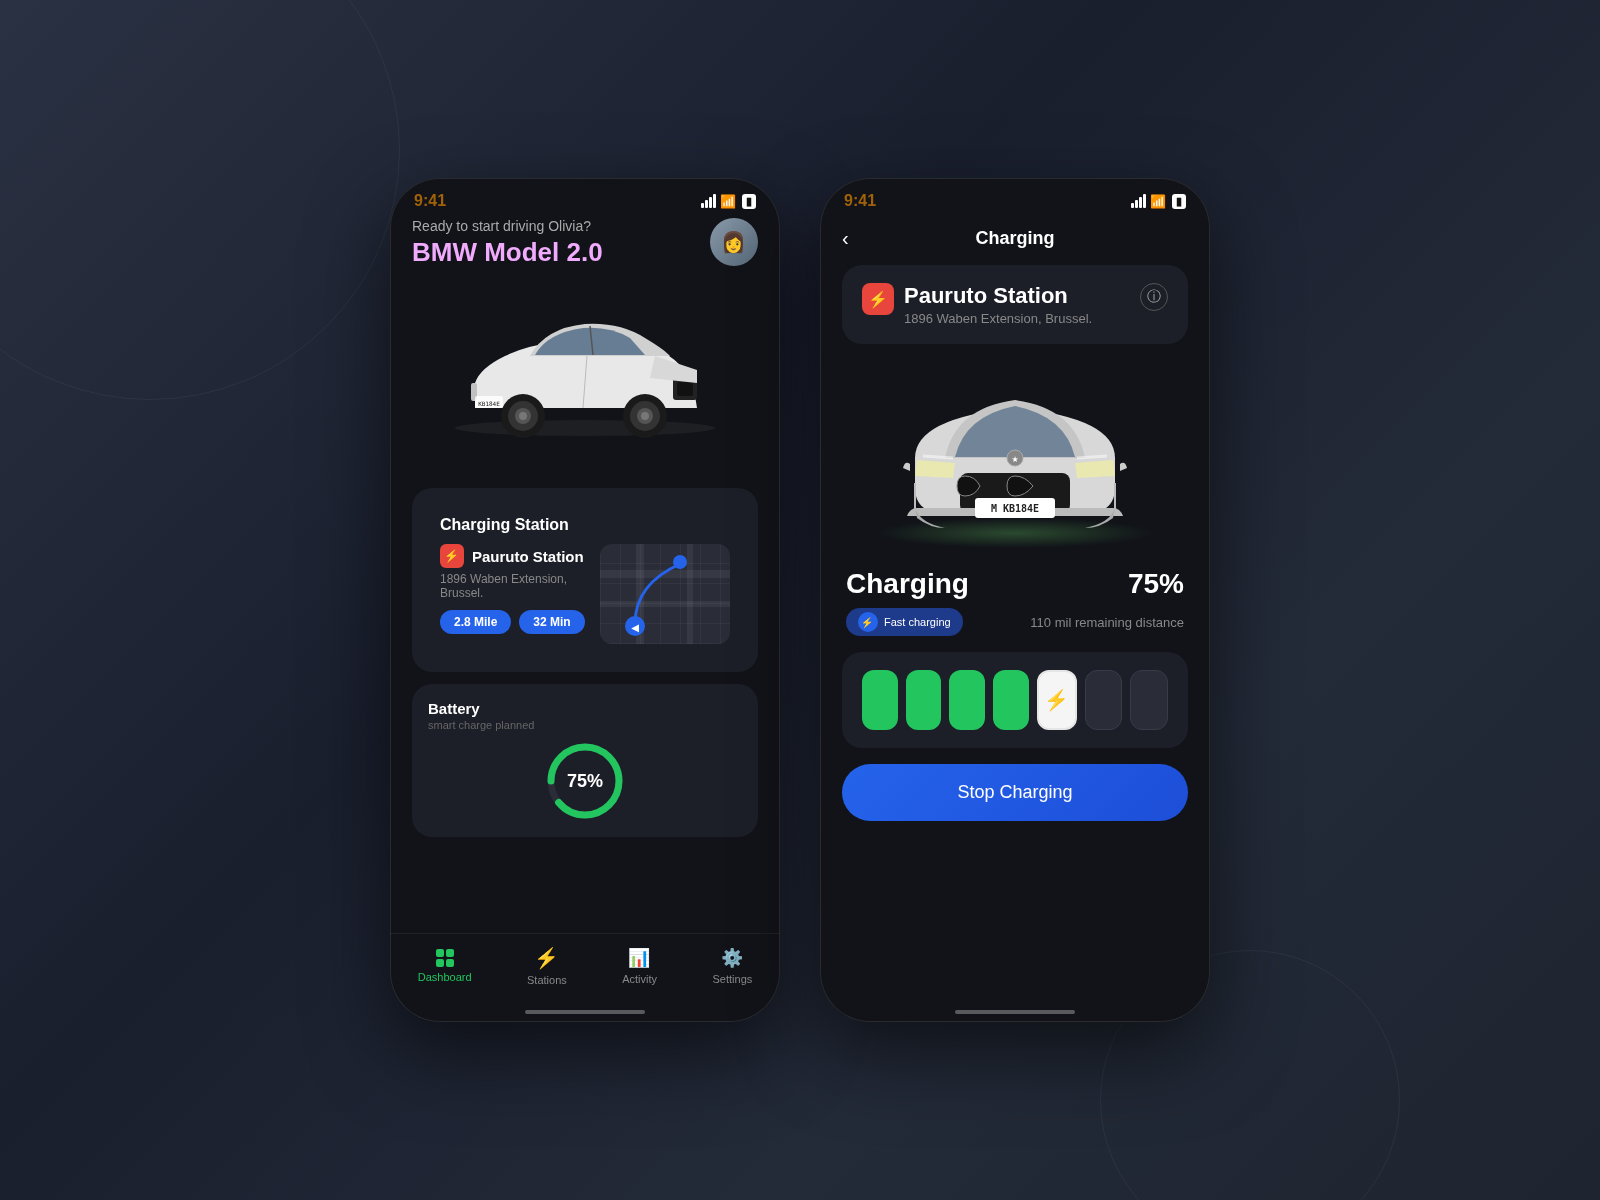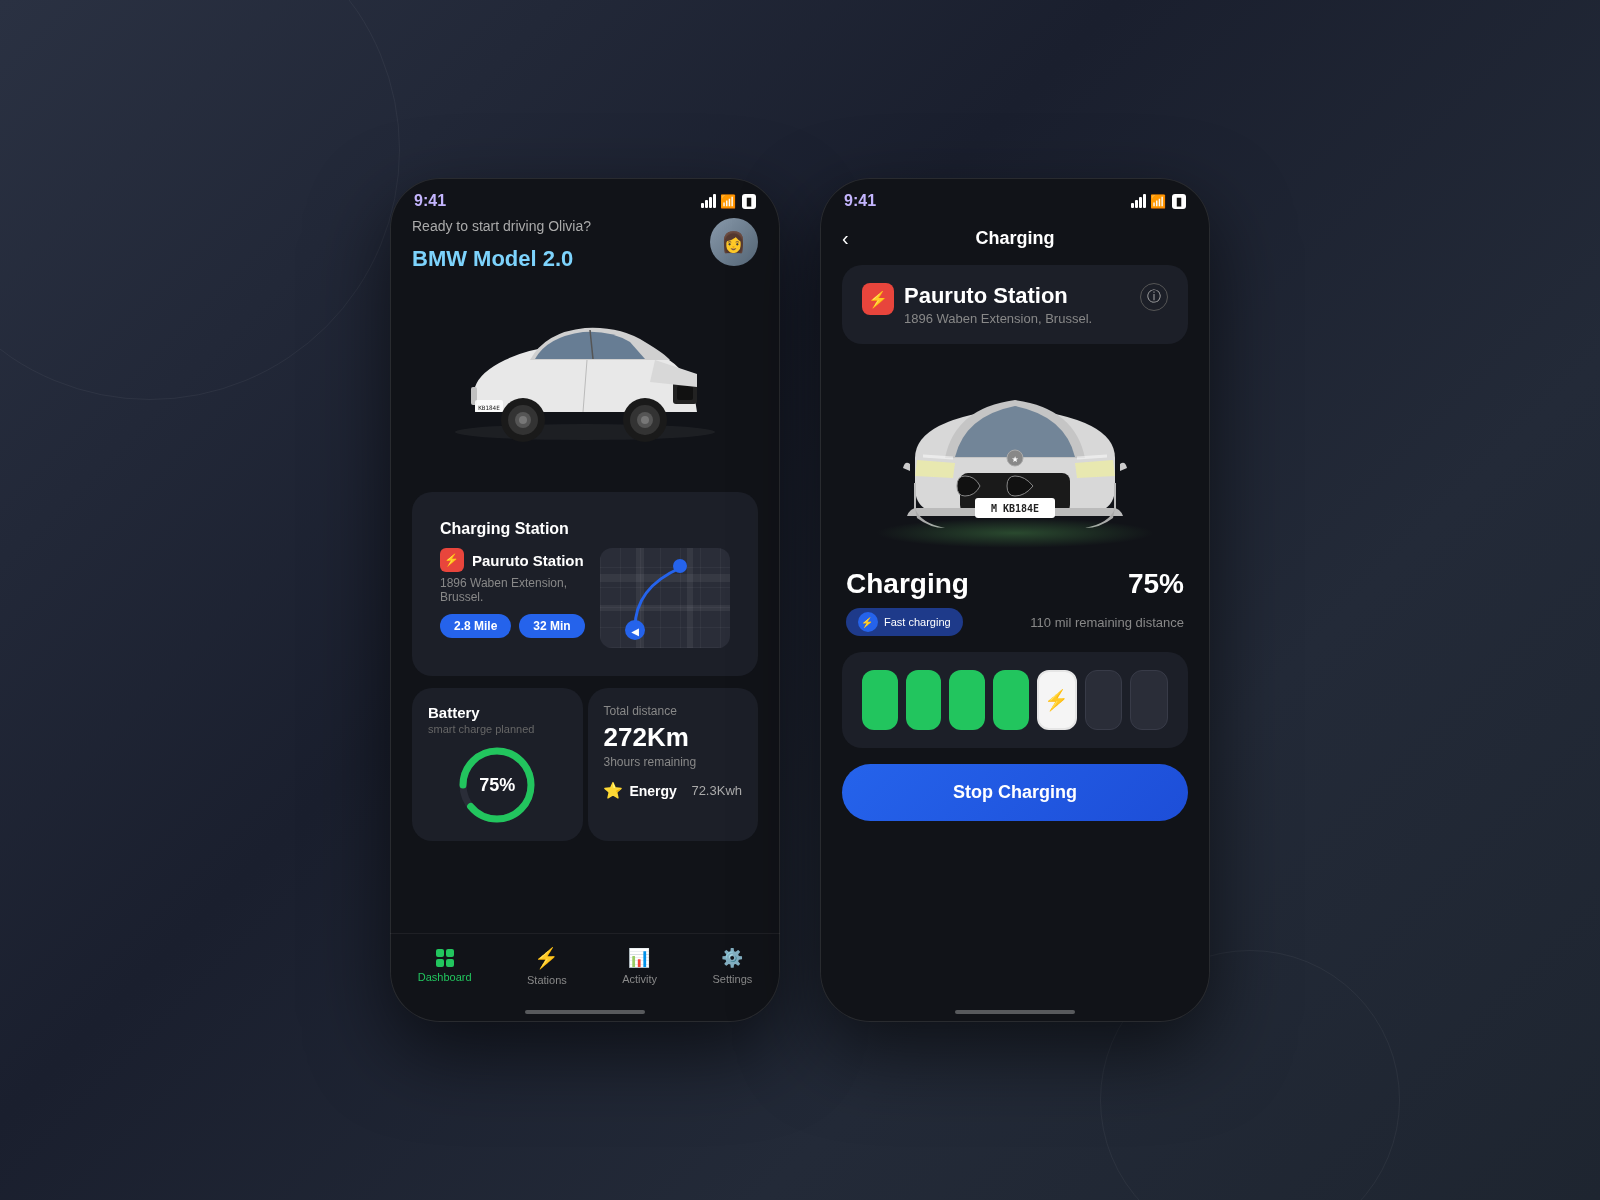--- a/index.html
+++ b/index.html
@@ -44,21 +44,21 @@
     }
     
     .status-bar {
       display: flex;
       justify-content: space-between;
       align-items: center;
       padding: 14px 24px 8px;
       flex-shrink: 0;
     }
     .status-time {
-      color: #c4b5fd;
+      color: #a16207;
       font-size: 16px;
       font-weight: 600;
     }
     .status-icons {
       display: flex;
       align-items: center;
       gap: 5px;
     }
     .signal-bars { display: flex; align-items: flex-end; gap: 1px; }
     .signal-bar { background: #fff; border-radius: 1px; width: 3px; }
@@ -75,24 +75,24 @@
       display: flex;
       justify-content: space-between;
       align-items: flex-start;
       margin-bottom: 10px;
     }
     .greeting-text {
       color: #aaa;
       font-size: 14px;
     }
     .car-model {
-      color: #7dd3fc;
-      font-size: 22px;
+      color: #f0abfc;
+      font-size: 26px;
       font-weight: 700;
-      margin-top: 12px;
+      margin-top: 3px;
     }
     .avatar {
       width: 48px;
       height: 48px;
       border-radius: 50%;
       background: linear-gradient(135deg, #8899aa, #556677);
       overflow: hidden;
       display: flex;
       align-items: center;
       justify-content: center;
@@ -438,21 +438,21 @@
     .lightning-icon { font-size: 20px; color: #f59e0b; }
     
     .stop-btn {
       width: 100%;
       background: linear-gradient(135deg, #2563eb, #1d4ed8);
       color: #fff;
       border: none;
       border-radius: 30px;
       padding: 18px;
       font-size: 18px;
-      font-weight: 700;
+      font-weight: 400;
       cursor: pointer;
     }
     
     .car-side-svg {
       width: 300px;
       height: 160px;
     }
     .car-front-svg {
       width: 280px;
       height: 180px;
@@ -592,30 +592,20 @@
               <circle cx="40" cy="40" r="34" fill="none" stroke="#2a2d38" stroke-width="7"></circle>
 
               <circle cx="40" cy="40" r="34" fill="none" stroke="#22c55e" stroke-width="7" stroke-dasharray="190 63" stroke-linecap="round" transform="rotate(-90 40 40)"></circle>
             </svg>
             <div class="gauge-label">
               <span>75%</span>
             </div>
           </div>
         </div>
 
-        <div class="distance-card">
-          <div class="dist-label">Total distance</div>
-          <div class="dist-value">272Km</div>
-          <div class="dist-remaining">3hours remaining</div>
-          <div class="energy-row">
-            <span class="energy-icon">⭐</span>
-            <span class="energy-label">Energy</span>
-            <span class="energy-value">72.3Kwh</span>
-          </div>
-        </div>
       </div>
     </div>
 
     <div class="bottom-nav">
       <div class="nav-item active">
         <div class="grid-icon" style="color:#22c55e;">
           <div class="grid-cell"></div>
           <div class="grid-cell"></div>
           <div class="grid-cell"></div>
           <div class="grid-cell"></div>

